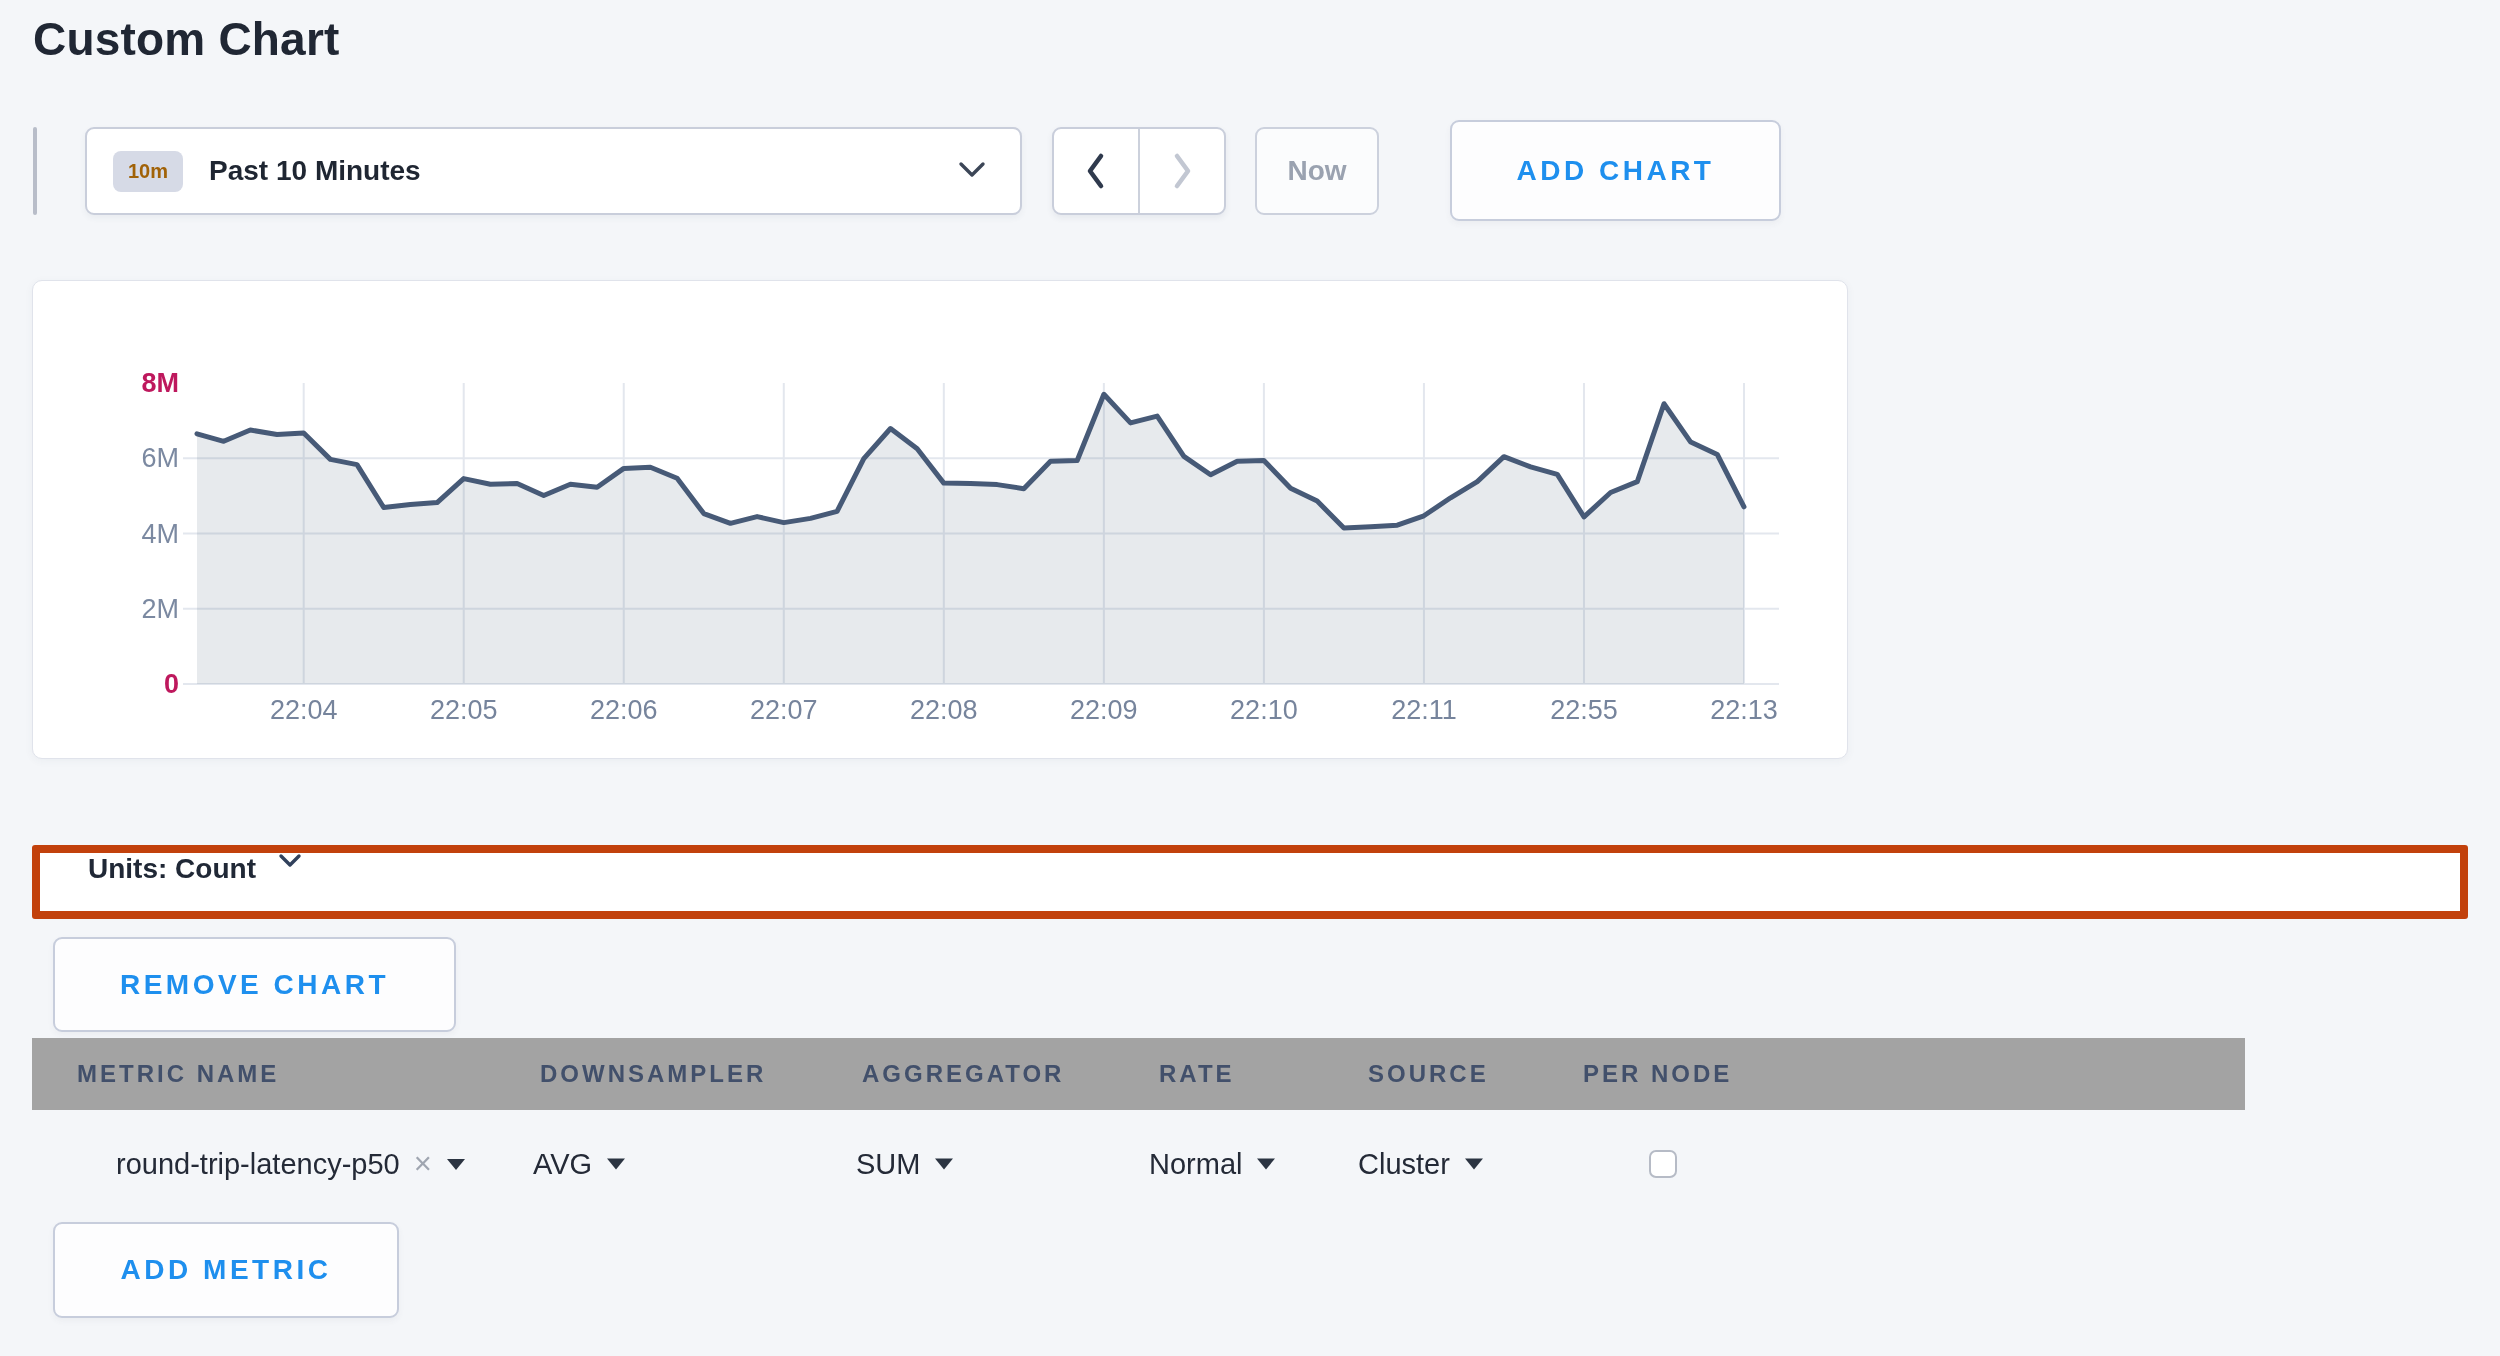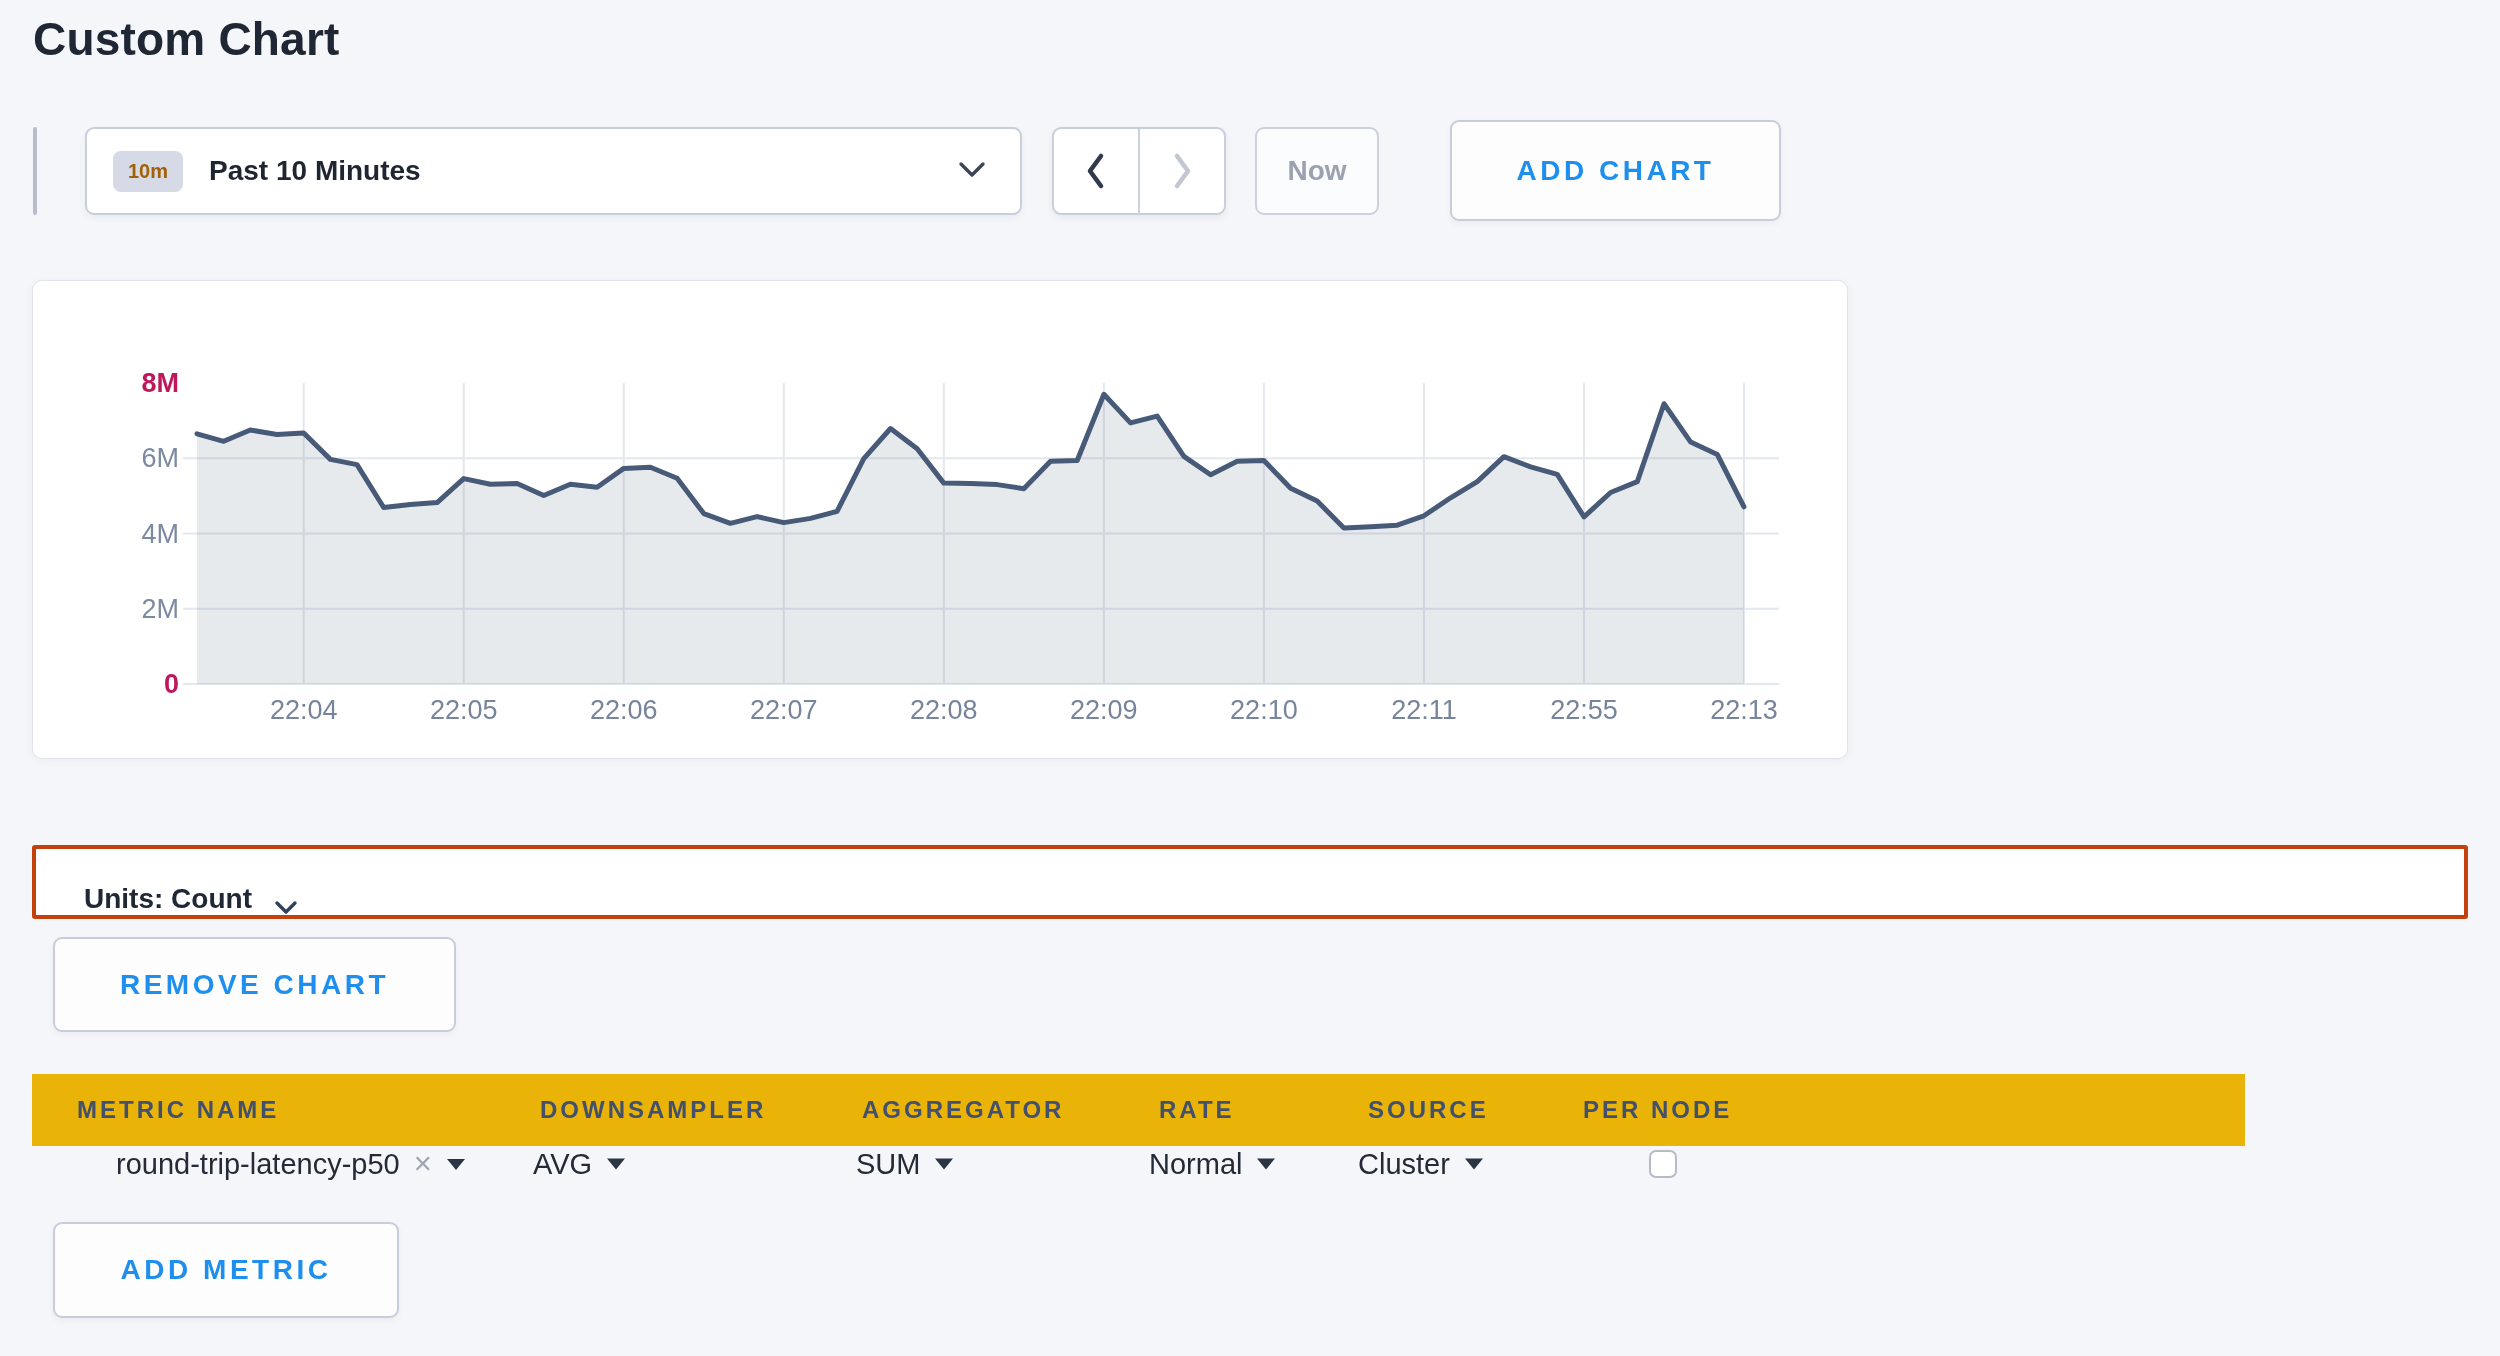--- a/index.html
+++ b/index.html
@@ -66,32 +66,32 @@
   }
   .y-axis-label.strong{color:#be185d;font-weight:700;}
   .x-axis-label{
     position:absolute;width:160px;text-align:center;top:414px;
     font-size:27px;color:#76849c;transform:translateX(-50%);
   }
 
   
   .units-bar{
     left:32px;top:845px;width:2436px;height:74px;background:#ffffff;
-    border:4px solid #c2410c;border-radius:3px;box-sizing:border-box;
-    display:flex;align-items:flex-end;cursor:pointer;
+    border:8px solid #c2410c;border-radius:3px;box-sizing:border-box;
+    display:flex;align-items:flex-start;cursor:pointer;
   }
   .units-label{margin-left:48px;font-size:28px;font-weight:700;color:#202836;}
 
   
   .remove-chart-btn{left:53px;top:937px;width:403px;height:95px;}
   .add-metric-btn{left:53px;top:1222px;width:346px;height:96px;}
 
   
   .table-header{
-    left:32px;top:1074px;width:2213px;height:72px;background:#eab308;
+    left:32px;top:1038px;width:2213px;height:72px;background:#a3a3a3;
   }
   .hcell{
     position:absolute;top:50%;transform:translateY(-50%);
     font-size:24px;font-weight:700;letter-spacing:3px;color:#42506b;white-space:nowrap;
   }
   .hc0{left:45px;} .hc1{left:508px;} .hc2{left:830px;} .hc3{left:1127px;} .hc4{left:1336px;} .hc5{left:1551px;}
 
   .metric-row{left:32px;top:1110px;width:2436px;height:108px;}
   .rcell{
     position:absolute;top:50%;transform:translateY(-50%);

